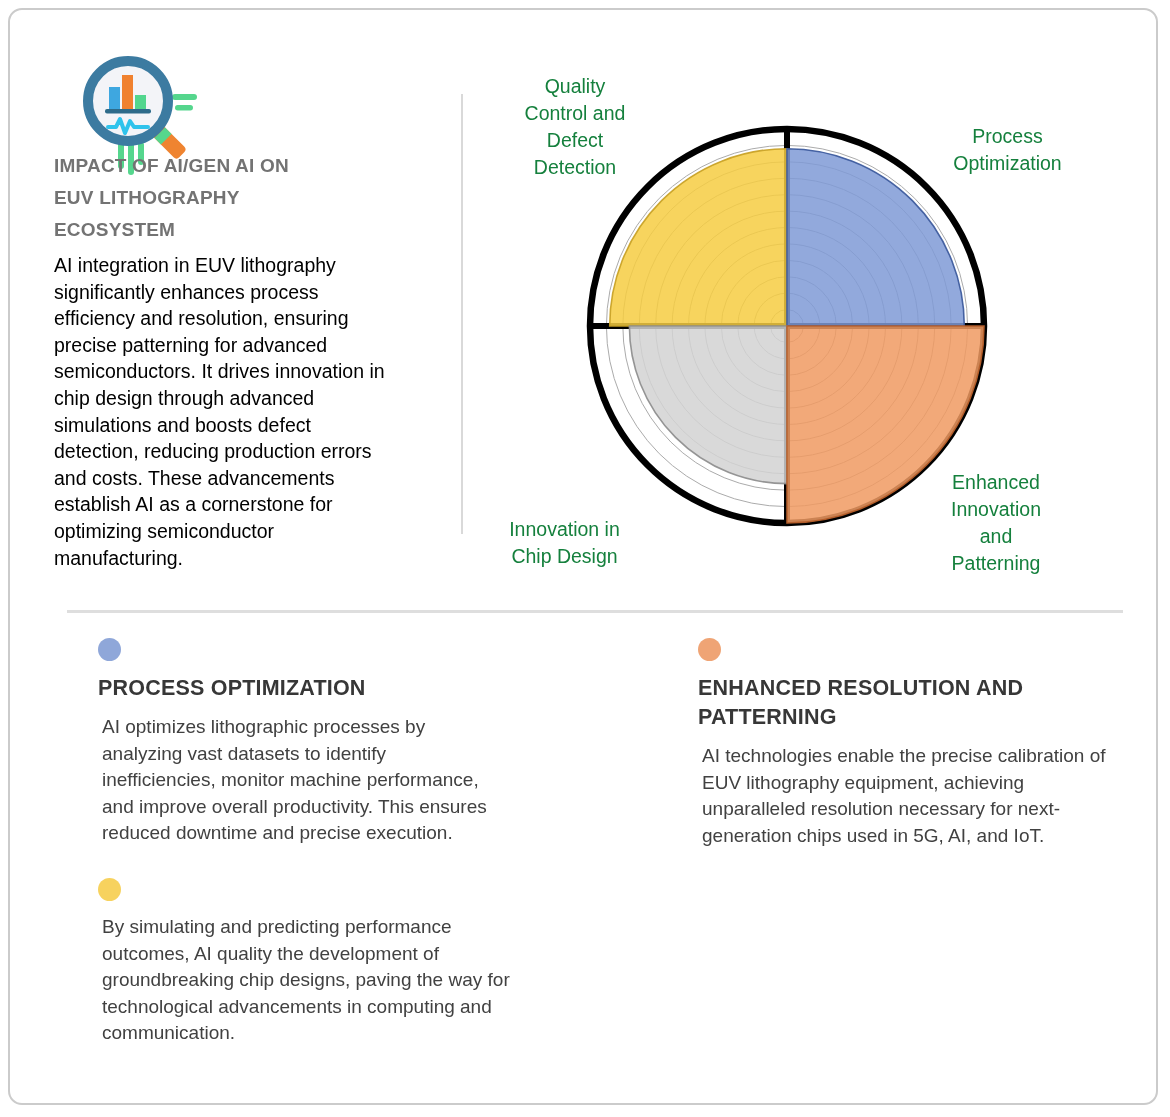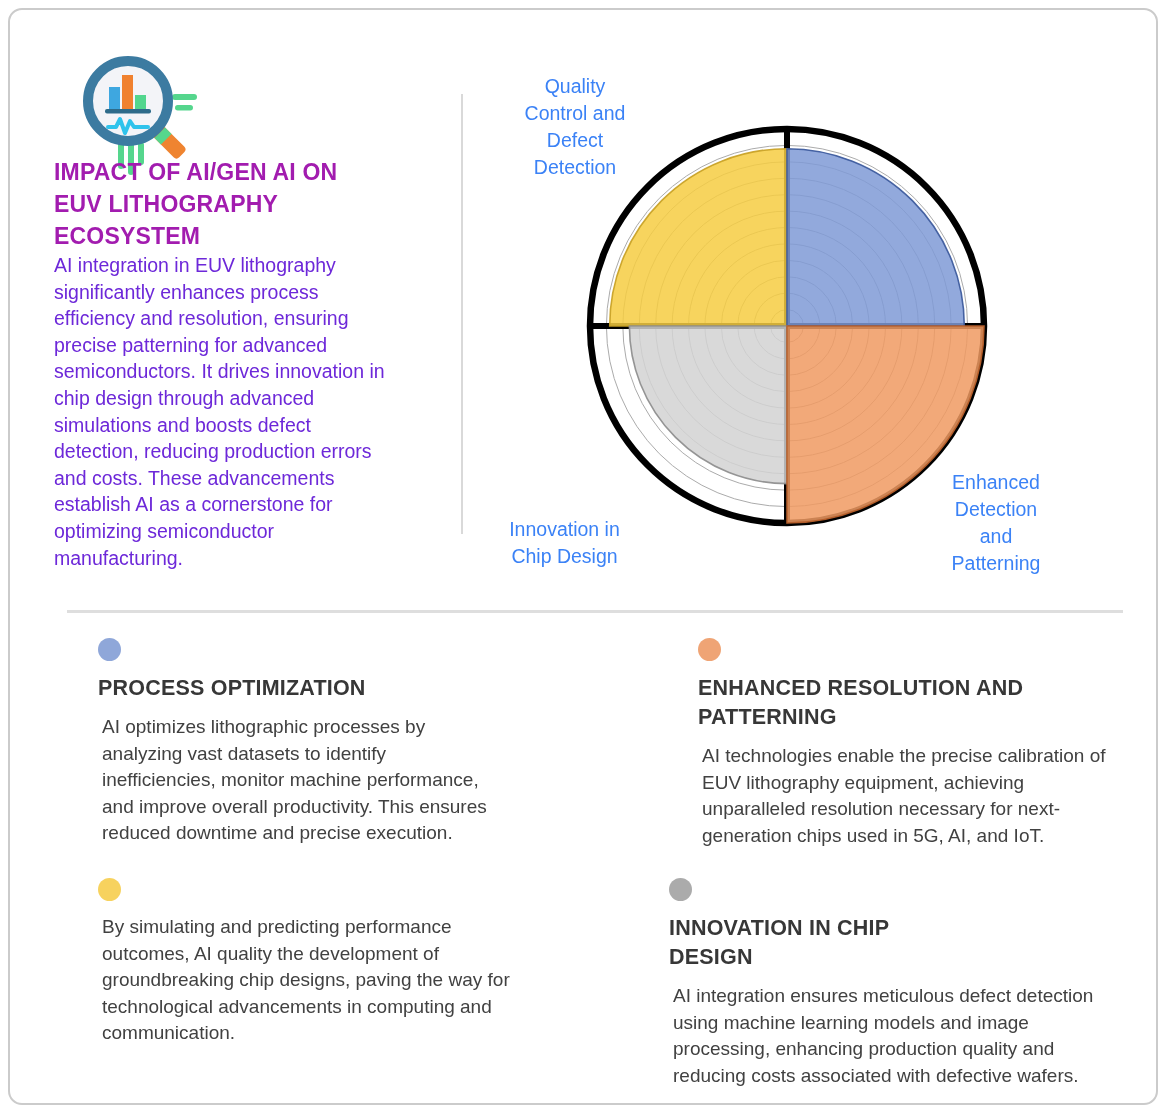--- a/index.html
+++ b/index.html
@@ -9,33 +9,33 @@
   }
   .card{
     position:absolute;left:8px;top:8px;width:1150px;height:1097px;
     background:#fff;border:2px solid #cbcbcb;border-radius:14px;box-sizing:border-box;
   }
   .abs{position:absolute;}
   .pre{white-space:pre-line;}
   
   .brand-icon{left:62px;top:35px;width:130px;height:130px;}
   .page-title{
-    left:44px;top:146px;width:410px;
-    font-size:23px;font-weight:bold;line-height:32px;color:#a21caf;
+    left:44px;top:140px;width:410px;
+    font-size:19px;font-weight:bold;line-height:32px;color:#737373;
     letter-spacing:.2px;
   }
   .intro{
     left:44px;top:242px;width:410px;
-    font-size:19.5px;line-height:26.6px;color:#6d28d9;
+    font-size:19.5px;line-height:26.6px;color:#000000;
   }
   .v-divider{left:451px;top:84px;width:2px;height:440px;background:#d9d9d9;}
   
   .chart-svg{left:570px;top:109px;width:414px;height:414px;}
   .chart-label{
-    font-size:19.5px;line-height:27px;color:#3b82f6;text-align:center;
+    font-size:19.5px;line-height:27px;color:#15803d;text-align:center;
   }
   .lbl-qc{left:475px;top:63px;width:180px;}
   .lbl-po{left:905px;top:113px;width:185px;}
   .lbl-in{left:462px;top:462px;width:185px;margin-top:44px;}
   .lbl-er{left:900px;top:459px;width:172px;}
   
   .h-divider{left:57px;top:600px;width:1056px;height:2.5px;background:#dedede;}
   .legend-sec{box-sizing:border-box;}
   .sec-1{left:88px;top:628px;width:470px;}
   .sec-2{left:688px;top:628px;width:480px;}
@@ -119,24 +119,26 @@
         <path d="M 207,207 L 207.00,29.70 A 177.30 177.30 0 0 1 384.30,207.00 Z" fill="#7F9AD6" fill-opacity="0.85" stroke="#3E5C9E" stroke-width="1.6" stroke-opacity="0.95"></path>
         <path d="M 207,207 L 207.00,364.60 A 157.60 157.60 0 0 1 49.40,207.00 Z" fill="#D2D2D2" fill-opacity="0.85" stroke="#8F8F8F" stroke-width="1.6" stroke-opacity="0.95"></path>
         <path d="M 207,207 L 404.00,207.00 A 197.00 197.00 0 0 1 207.00,404.00 Z" fill="#F09A62" fill-opacity="0.85" stroke="#B65F2B" stroke-width="1.6" stroke-opacity="0.95"></path>
       </g>
   </svg>
 
   <div class="abs chart-label lbl-qc pre">Quality
 Control and
 Defect
 Detection</div>
+  <div class="abs chart-label lbl-po pre">Process
+Optimization</div>
   <div class="abs chart-label lbl-in pre">Innovation in
 Chip Design</div>
   <div class="abs chart-label lbl-er pre">Enhanced
-Detection
+Innovation
 and
 Patterning</div>
 
   <div class="abs h-divider"></div>
 
   <div class="abs legend-sec sec-1">
     <div class="legend-dot" style="background: rgb(143, 167, 217);"></div>
     <div class="legend-title pre">PROCESS OPTIMIZATION</div>
     <p class="legend-body pre">AI optimizes lithographic processes by
 analyzing vast datasets to identify
@@ -157,23 +159,14 @@
 
   <div class="abs legend-sec sec-3">
     <div class="legend-dot" style="background: rgb(247, 210, 94);"></div>
     <p class="legend-body pre">By simulating and predicting performance
 outcomes, AI quality the development of
 groundbreaking chip designs, paving the way for
 technological advancements in computing and
 communication.</p>
   </div>
 
-  <div class="abs legend-sec sec-4">
-    <div class="legend-dot" style="background: rgb(171, 171, 171);"></div>
-    <div class="legend-title pre">INNOVATION IN CHIP
-DESIGN</div>
-    <p class="legend-body pre">AI integration ensures meticulous defect detection
-using machine learning models and image
-processing, enhancing production quality and
-reducing costs associated with defective wafers.</p>
-  </div>
 
 </div>
 
 </body></html>

